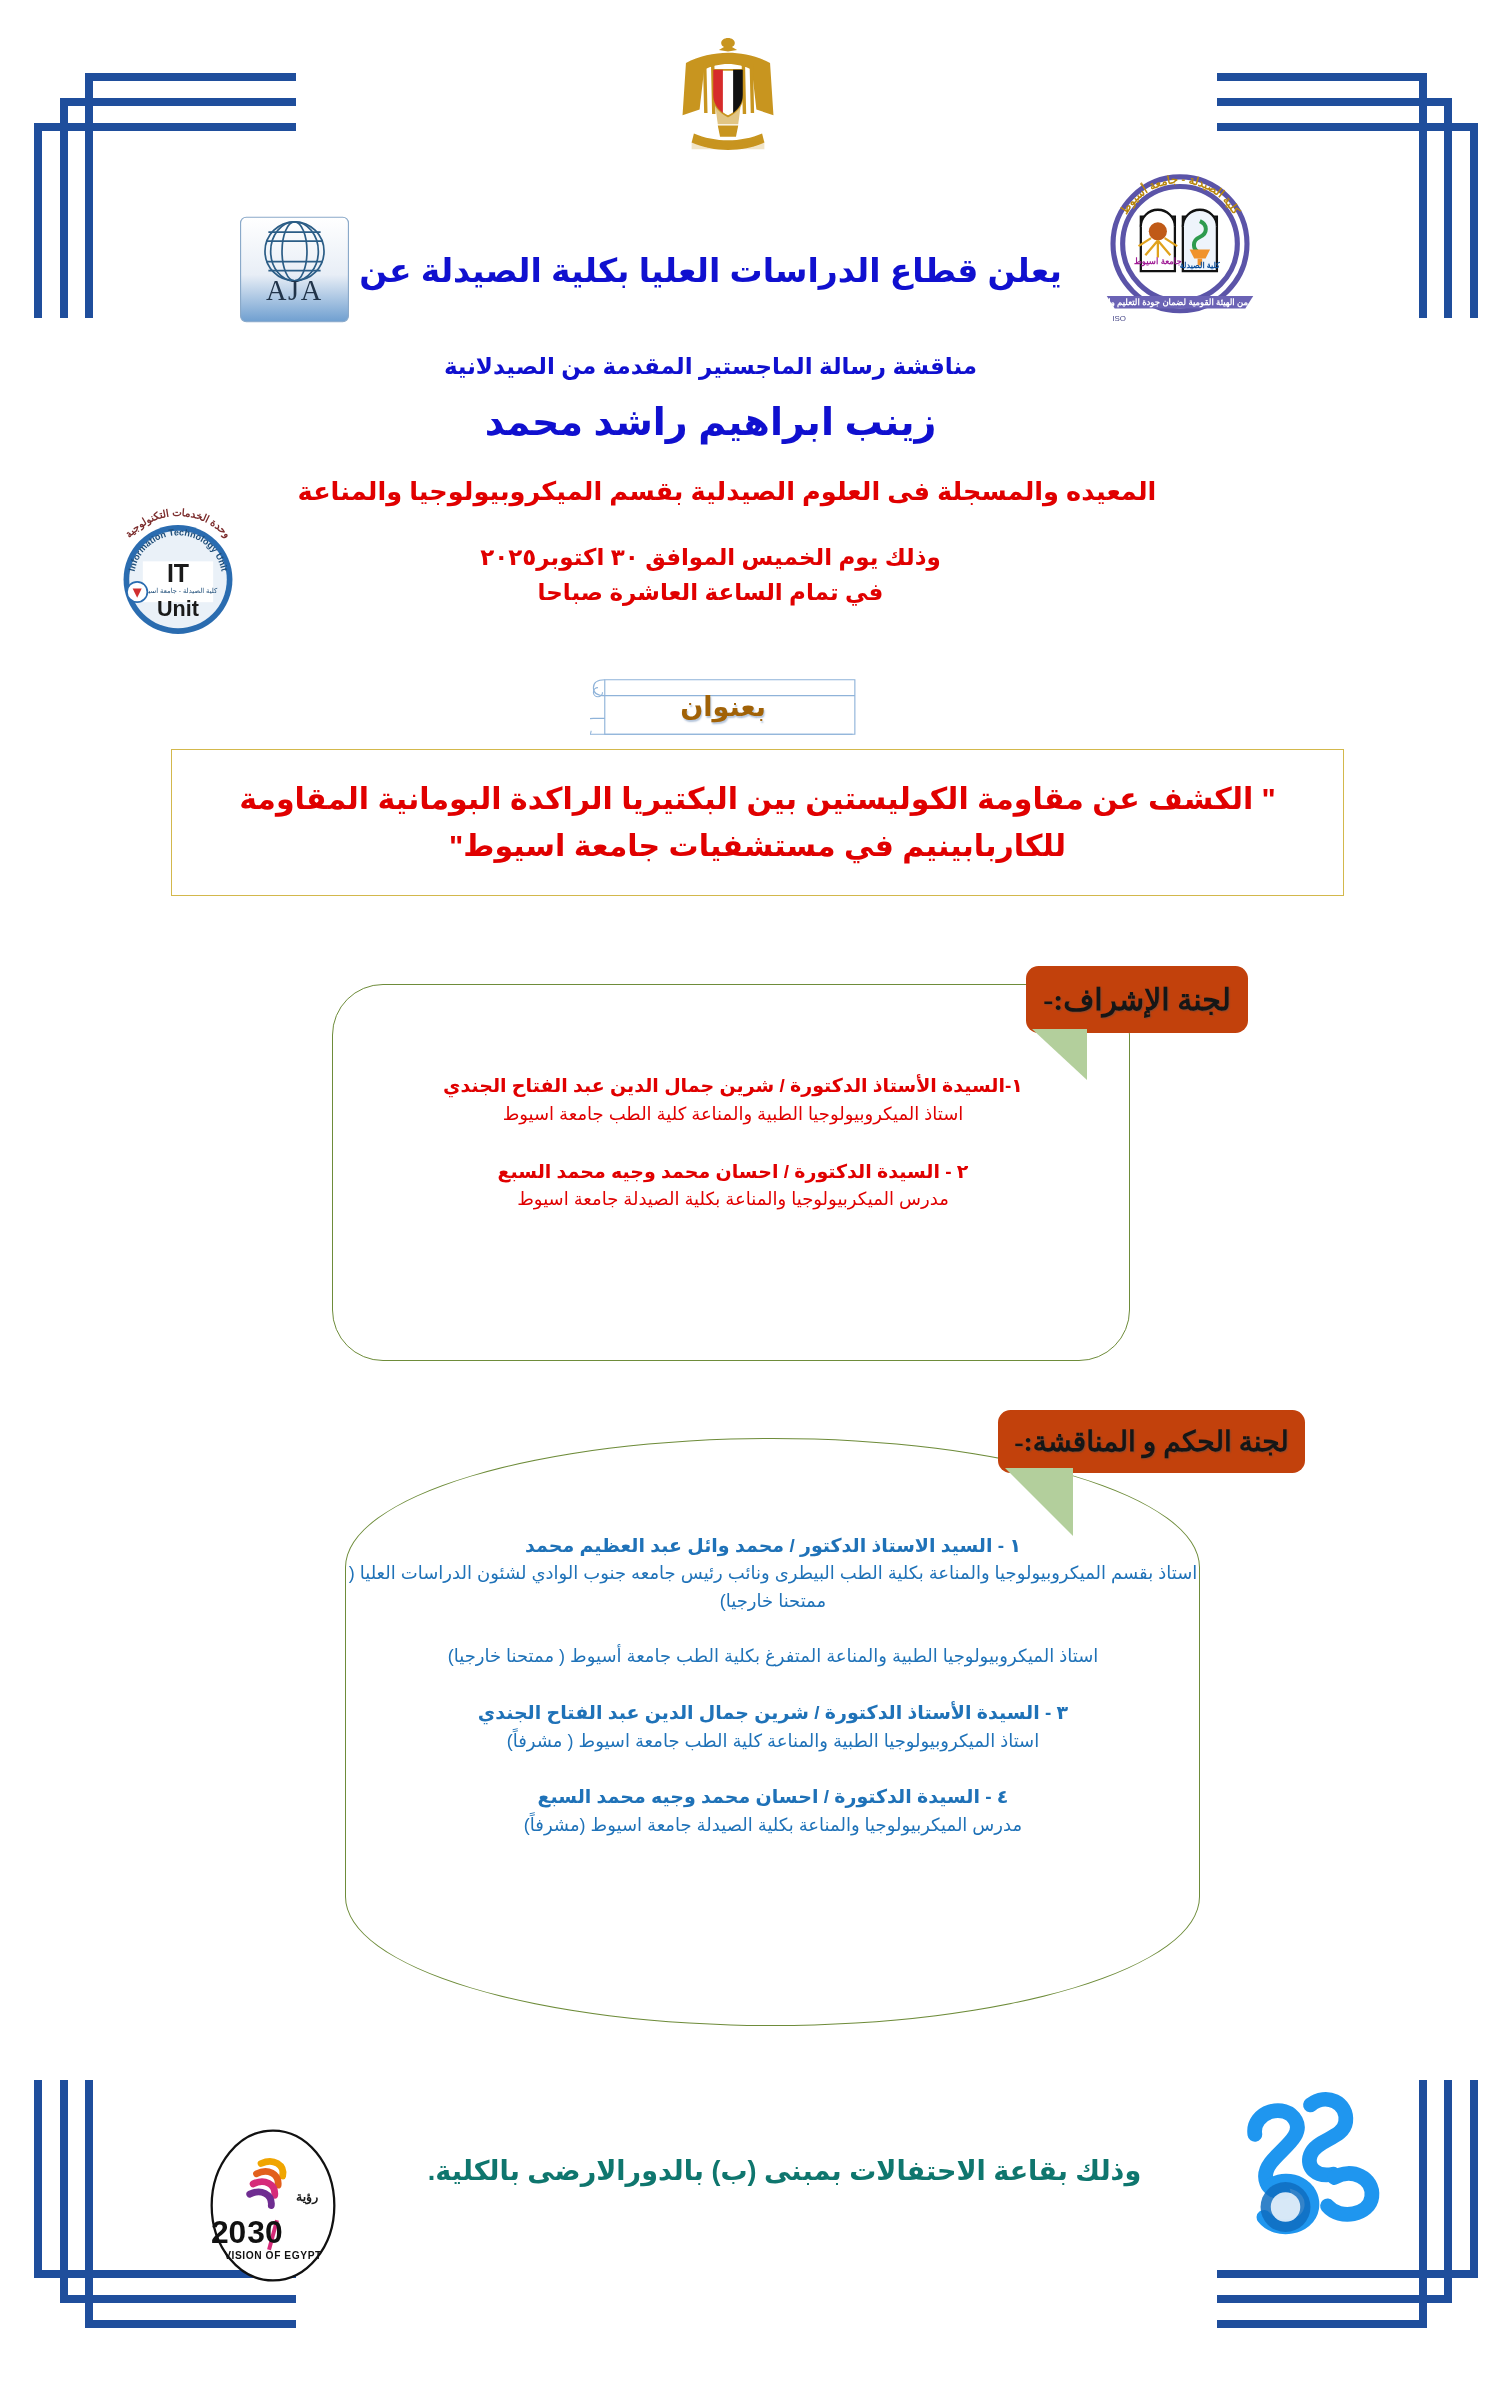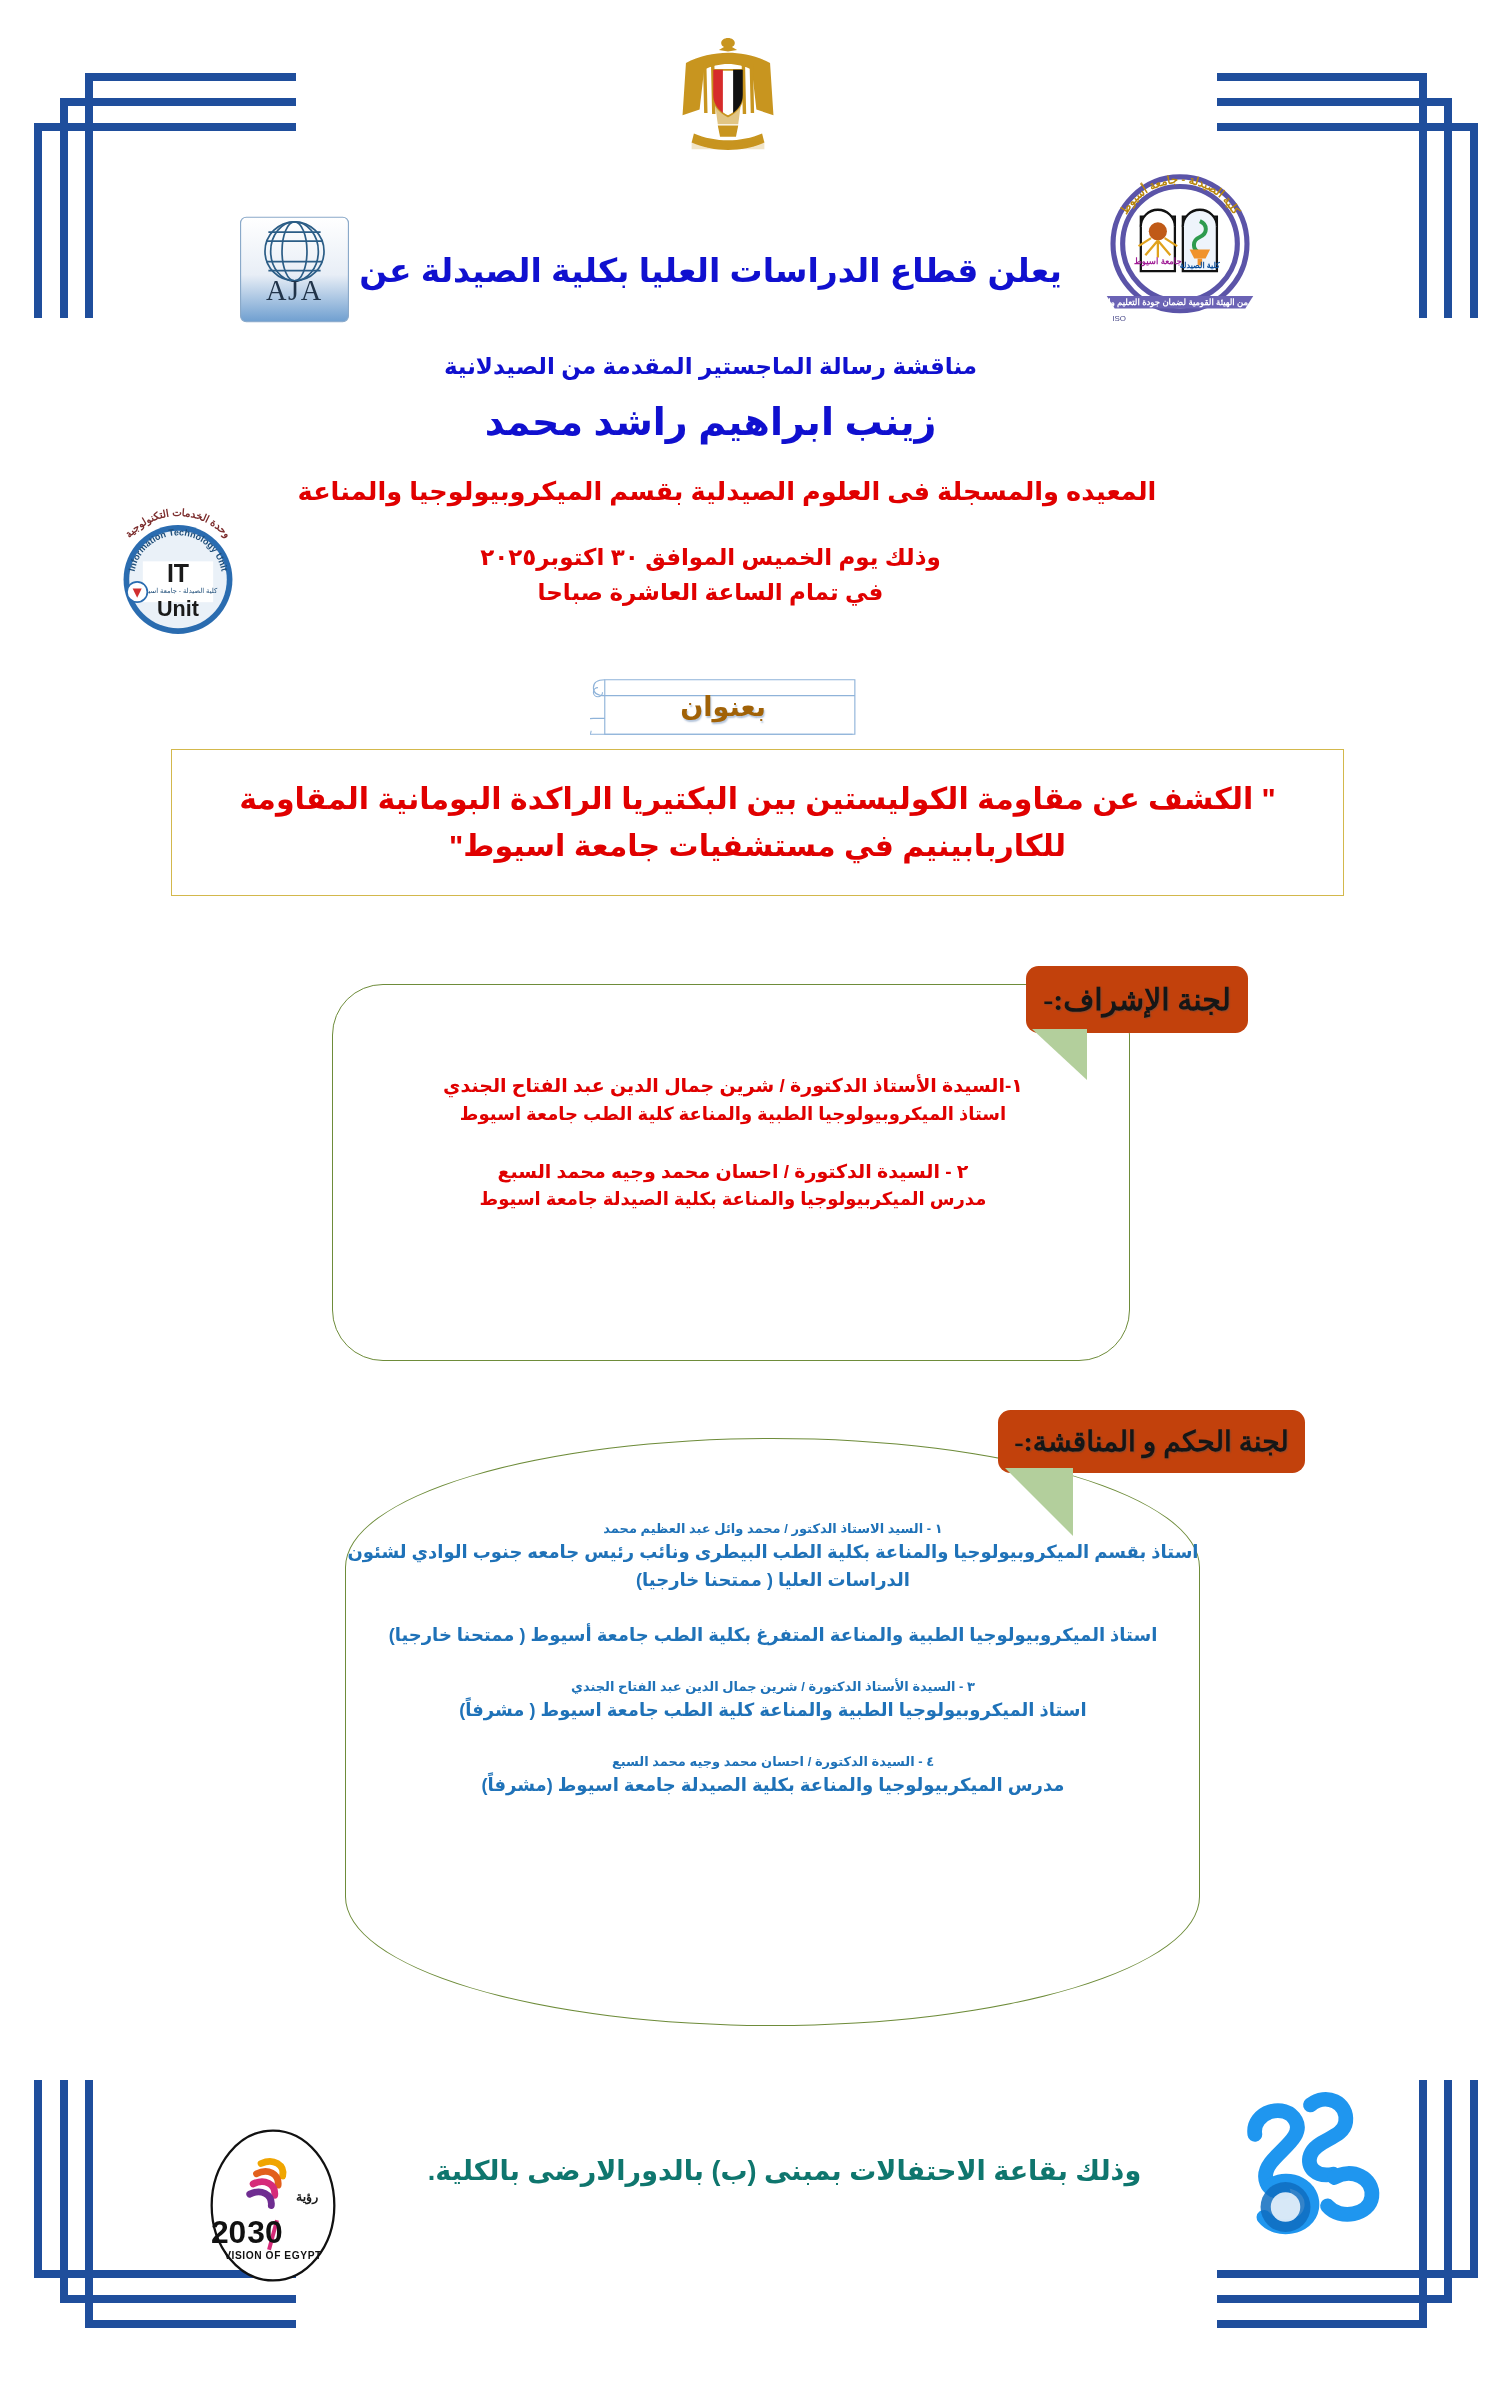--- a/index.html
+++ b/index.html
@@ -115,36 +115,36 @@
   #jud-callout .bubble{width:307px;height:63px;font-size:28px;text-align:center;}
   #jud-callout .tail{
     left:6.8px;top:58px;
     border-width:0 68px 68px 0;
     border-color:transparent #b3cf9c transparent transparent;
   }
 
   
   .member{text-align:center;}
   .member .name{font-weight:bold;display:block;}
-  .member .title{font-weight:bold;display:block;}
+  .member .title{font-weight:normal;display:block;}
   .red .name,.red .title{color:#e00000;}
   .blue .name,.blue .title{color:#1f72b8;}
 
   #sup-list{
     position:absolute;left:352px;top:1072px;width:762px;
   }
   #sup-list .member{margin-bottom:30px;}
   #sup-list .name{font-size:19px;line-height:1.5;}
   #sup-list .title{font-size:18px;line-height:1.5;}
 
   #jud-list{
     position:absolute;left:341px;top:1519px;width:864px;
   }
   #jud-list .member{margin-bottom:27px;}
-  #jud-list .name{font-size:13px;line-height:1.55;}
+  #jud-list .name{font-size:19px;line-height:1.55;margin-top:12px;}
   #jud-list .title{font-size:18px;line-height:1.55;}
 
   
   #venue{
     position:absolute;left:341px;top:2155px;width:887px;
     color:#0f766e;font-size:27px;font-weight:bold;text-align:center;
   }
 </style>
 </head>
 <body>

